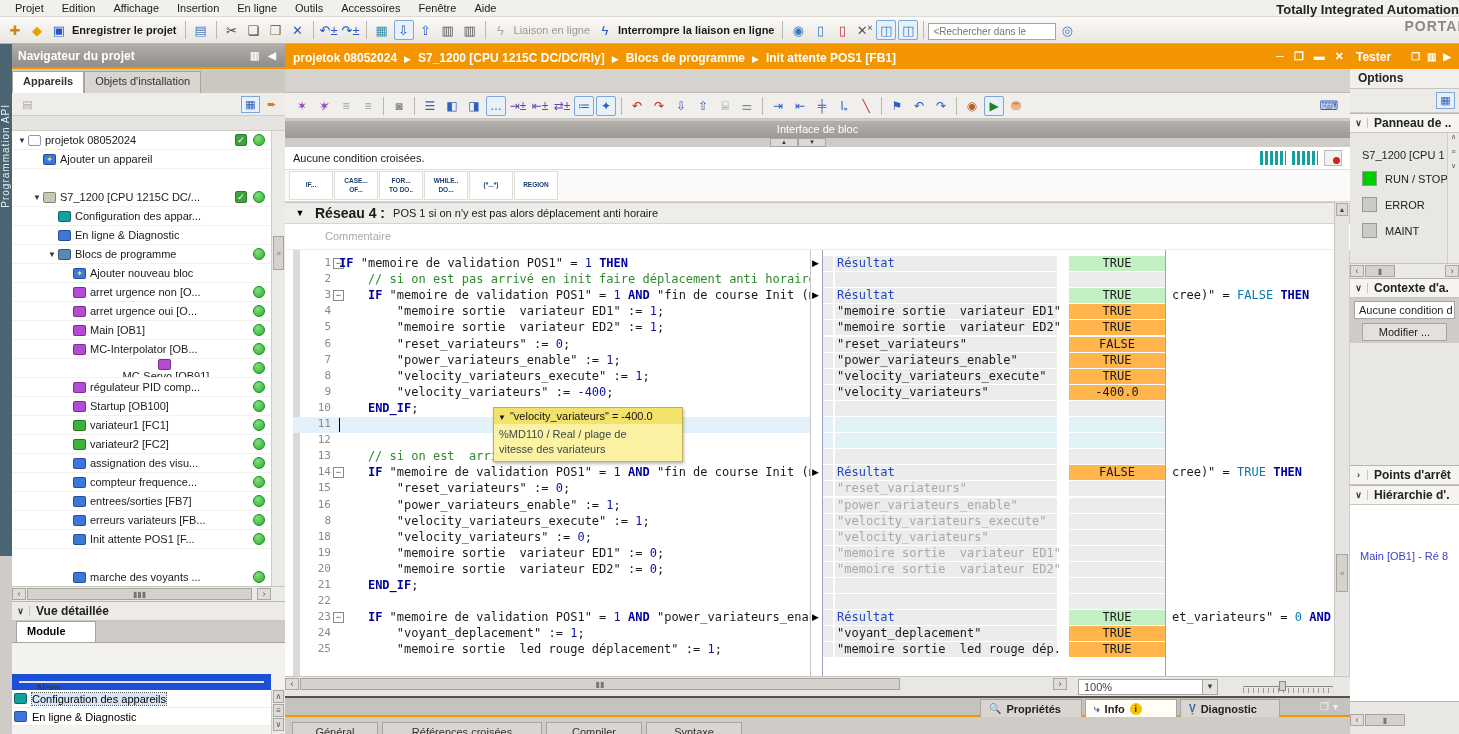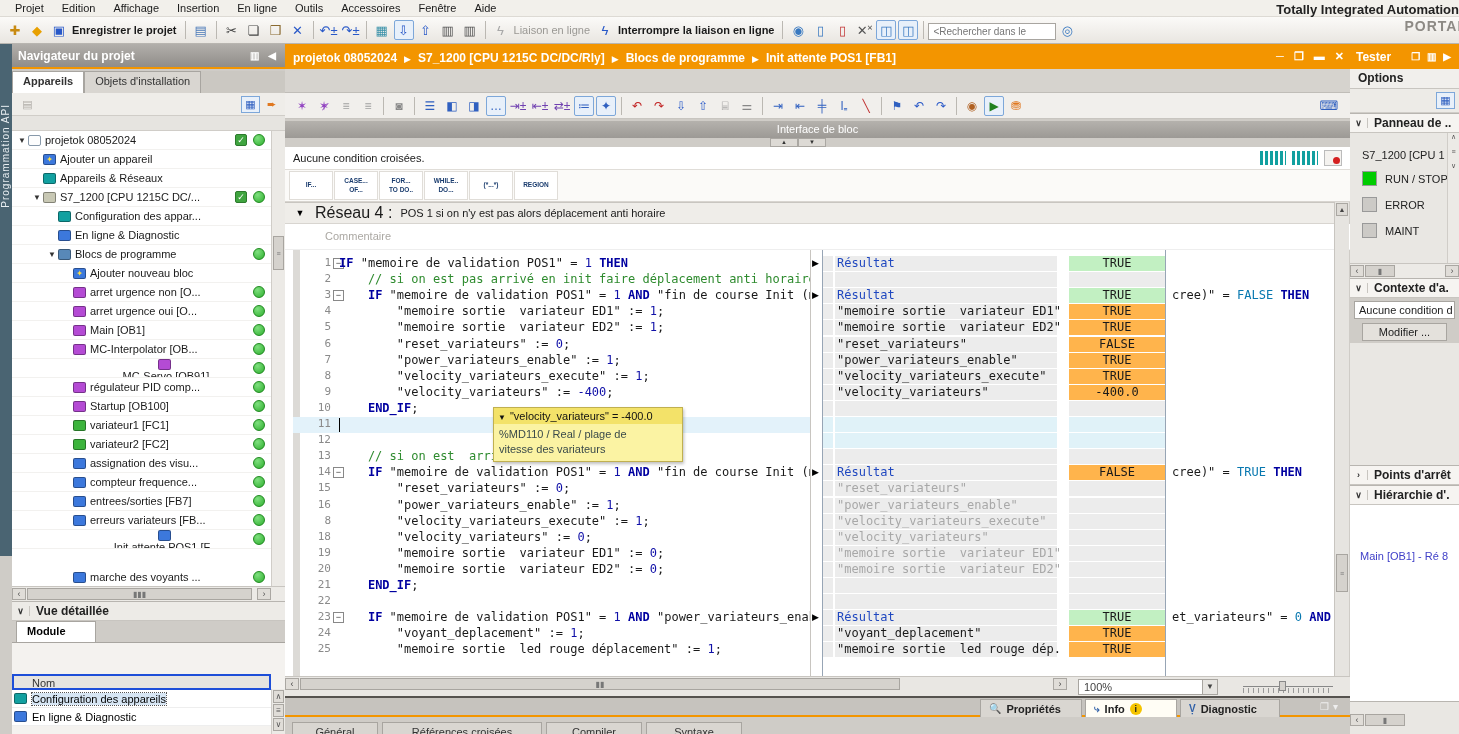--- a/index.html
+++ b/index.html
@@ -45,21 +45,21 @@
   .tdot { position:absolute; right:6px; top:3px; width:12px; height:12px; border-radius:50%; background:radial-gradient(circle at 35% 30%,#7FE07F,#2FAF2F); border:1px solid #1F8A1F; }
   .tree-vscroll { left:271px; top:131px; width:14px; height:455px; background:#ECEAE6; border-left:1px solid #D0CDC8; }
   .tree-vscroll .thumb { position:absolute; left:1px; top:105px; width:11px; height:34px; background:#D5D2CD; border:1px solid #A8A5A0; font-size:7px; text-align:center; color:#777; line-height:34px; }
   .tree-hscroll { left:12px; top:586px; width:273px; height:15px; background:#ECEAE6; border-top:1px solid #C8C5C0; font-size:9px; color:#555; }
   .hsb { position:absolute; top:1px; width:14px; height:12px; background:#E0DDD8; border:1px solid #AAA7A2; text-align:center; line-height:11px; }
   .hthumb { position:absolute; top:1px; height:12px; background:#D5D2CD; border:1px solid #A8A5A0; text-align:center; font-size:8px; color:#777; line-height:11px; }
   .detail-header { left:12px; top:601px; width:273px; height:20px; background:#EDEBE7; border-top:1px solid #B8B5B0; border-bottom:1px solid #C8C5C0; font-size:12px; font-weight:bold; color:#222; display:flex; align-items:center; }
   .chev-box { width:18px; text-align:center; font-size:9px; color:#333; border-right:1px solid #C8C5C0; margin-right:6px; }
   .module-tab { left:16px; top:621px; width:80px; height:21px; background:#FFF; border:1px solid #A8A5A0; border-bottom:none; font-size:11px; font-weight:bold; padding:3px 0 0 10px; }
   .detail-body { left:12px; top:642px; width:273px; height:92px; background:#F4F2EF; border-top:1px solid #A8A5A0; }
-  .nom-head { position:absolute; left:0; top:31px; width:259px; height:16px; background:#E6E4E0; border:2px solid #1d4ed8; font-size:11px; color:#333; padding:1px 0 0 18px; }
+  .nom-head { position:absolute; left:0; top:31px; width:259px; height:16px; background:#E6E4E0; border:7px solid #1d4ed8; font-size:11px; color:#333; padding:1px 0 0 18px; }
   .detail-row { position:absolute; left:0; width:259px; height:18px; font-size:11px; display:flex; align-items:center; background:#FFF; border-bottom:1px solid #EEE; }
   .detail-row .ticon { margin:0 5px 0 2px; }
   .detail-row.sel .dlabel { background:#D7E6F4; outline:1px dotted #555; }
   .detail-vscroll { left:271px; top:689px; width:14px; height:45px; background:#ECEAE6; border-left:1px solid #D0CDC8; font-size:8px; color:#555; }
   .detail-vscroll div { height:13px; text-align:center; border:1px solid #AAA7A2; background:#E0DDD8; margin:1px; line-height:11px; }
 
   
   .crumbbar { left:285px; top:44px; width:1065px; height:25px; background:#F39500; color:#FFF; display:flex; align-items:center; padding-left:8px; }
   .crumb { font-size:12px; font-weight:bold; white-space:nowrap; }
   .crumb-sep { font-size:9px; margin:0 7px; }
@@ -75,21 +75,21 @@
   .splitbtns div { width:28px; height:9px; background:#DDDAD5; border:1px solid #AAA7A2; font-size:6px; line-height:7px; text-align:center; color:#333; }
   .cond-bar { left:285px; top:147px; width:1065px; height:23px; background:#FFF; border-bottom:1px solid #E0DDD8; display:flex; align-items:center; padding:0 8px; font-size:11px; color:#1A1A1A; }
   .cond-bar .icons { margin-left:auto; display:flex; align-items:center; }
   .tealbars { width:26px; height:14px; background:repeating-linear-gradient(90deg,#12A0A0 0 3px,#FFF 3px 5px); margin-left:6px; }
   .redbtn { width:18px; height:16px; border:1px solid #BBB; background:#F4F2EF; position:relative; margin-left:6px; }
   .redbtn::after { content:""; position:absolute; right:1px; bottom:1px; width:7px; height:7px; border-radius:50%; background:#D42020; }
   .snippets { left:285px; top:170px; width:1065px; height:32px; background:#FBFAF8; border-bottom:1px solid #D8D5D0; display:flex; padding:1px 0 0 4px; }
   .snip { width:44px; height:29px; background:#FFF; border:1px solid #E0DDD8; margin-right:1px; font-size:6.5px; font-weight:bold; color:#1A3C6E; text-align:center; white-space:pre-line; display:flex; align-items:center; justify-content:center; line-height:1.3; }
   .network-head { left:285px; top:202px; width:1049px; height:22px; background:#EFEDE9; border-top:1px solid #C8C5C0; border-bottom:1px solid #D8D5D0; display:flex; align-items:center; }
   .net-exp { width:30px; text-align:center; font-size:9px; }
-  .net-title { font-size:16px; font-weight:normal; color:#1A1A1A; margin-right:8px; }
+  .net-title { font-size:14px; font-weight:bold; color:#1A1A1A; margin-right:8px; }
   .net-desc { font-size:11px; color:#1A1A1A; }
   .comment-row { left:285px; top:224px; width:1115px; height:26px; background:#FFF; border-bottom:1px solid #EEE; }
   .comment-row span { position:absolute; left:40px; top:6px; font-size:11px; color:#ABA8A3; }
 
   
   .code-area { left:285px; top:250px; width:1049px; height:426px; background:#FFF; overflow:hidden; }
   .gutter-strip { position:absolute; left:8px; top:0; width:7px; height:426px; background:#DCDAD6; }
   .gut-num { position:absolute; left:16px; width:30px; height:16px; font:11px "DejaVu Sans Mono",monospace; color:#8A8A8A; text-align:right; }
   .fold { position:absolute; left:48px; width:11px; height:11px; border:1px solid #888; background:#FFF; font-size:9px; line-height:9px; text-align:center; color:#333; }
   .hl-line { position:absolute; left:8px; width:517px; height:16px; background:#E3F2FA; }
@@ -245,25 +245,20 @@
         <span class="ticon" style="background: rgb(253, 253, 253); border: 1px solid rgb(136, 153, 170);"></span>
         <span class="tlabel">projetok 08052024</span>
         <span class="tstat">✓</span>
         <span class="tdot"></span>
       </div>
       <div class="tree-row" style="top: 19px; padding-left: 19px;">
         <span class="tw"></span>
         <span class="ticon" style="background: rgb(60, 120, 220); border: 1px solid rgba(0, 0, 0, 0.35); color: rgb(255, 224, 64); font-size: 8px; line-height: 10px; text-align: center;">✦</span>
         <span class="tlabel">Ajouter un appareil</span>
       </div>
-      <div class="tree-row" style="top: 38px; padding-left: 19px;">
-        <span class="tw"></span>
-        <span class="ticon" style="background: rgb(18, 160, 160); border: 1px solid rgba(0, 0, 0, 0.35);"></span>
-        <span class="tlabel">Appareils &amp; Réseaux</span>
-      </div>
       <div class="tree-row" style="top: 57px; padding-left: 19px;">
         <span class="tw">▼</span>
         <span class="ticon" style="background: rgb(200, 200, 180); border: 1px solid rgba(0, 0, 0, 0.35);"></span>
         <span class="tlabel">S7_1200 [CPU 1215C DC/...</span>
         <span class="tstat">✓</span>
         <span class="tdot"></span>
       </div>
       <div class="tree-row" style="top: 76px; padding-left: 34px;">
         <span class="tw"></span>
         <span class="ticon" style="background: rgb(18, 160, 160); border: 1px solid rgba(0, 0, 0, 0.35);"></span>
@@ -356,21 +351,21 @@
         <span class="ticon" style="background: rgb(60, 120, 220); border: 1px solid rgba(0, 0, 0, 0.35);"></span>
         <span class="tlabel">entrees/sorties [FB7]</span>
         <span class="tdot"></span>
       </div>
       <div class="tree-row" style="top: 380px; padding-left: 49px;">
         <span class="tw"></span>
         <span class="ticon" style="background: rgb(60, 120, 220); border: 1px solid rgba(0, 0, 0, 0.35);"></span>
         <span class="tlabel">erreurs variateurs [FB...</span>
         <span class="tdot"></span>
       </div>
-      <div class="tree-row" style="top: 399px; padding-left: 49px; flex-direction: column;">
+      <div class="tree-row" style="top: 399px; padding-left: 49px;">
         <span class="tw"></span>
         <span class="ticon" style="background: rgb(60, 120, 220); border: 1px solid rgba(0, 0, 0, 0.35);"></span>
         <span class="tlabel">Init attente  POS1 [F...</span>
         <span class="tdot"></span>
       </div>
       <div class="tree-row" style="top: 437px; padding-left: 49px;">
         <span class="tw"></span>
         <span class="ticon" style="background: rgb(60, 120, 220); border: 1px solid rgba(0, 0, 0, 0.35);"></span>
         <span class="tlabel">marche des voyants ...</span>
         <span class="tdot"></span>

